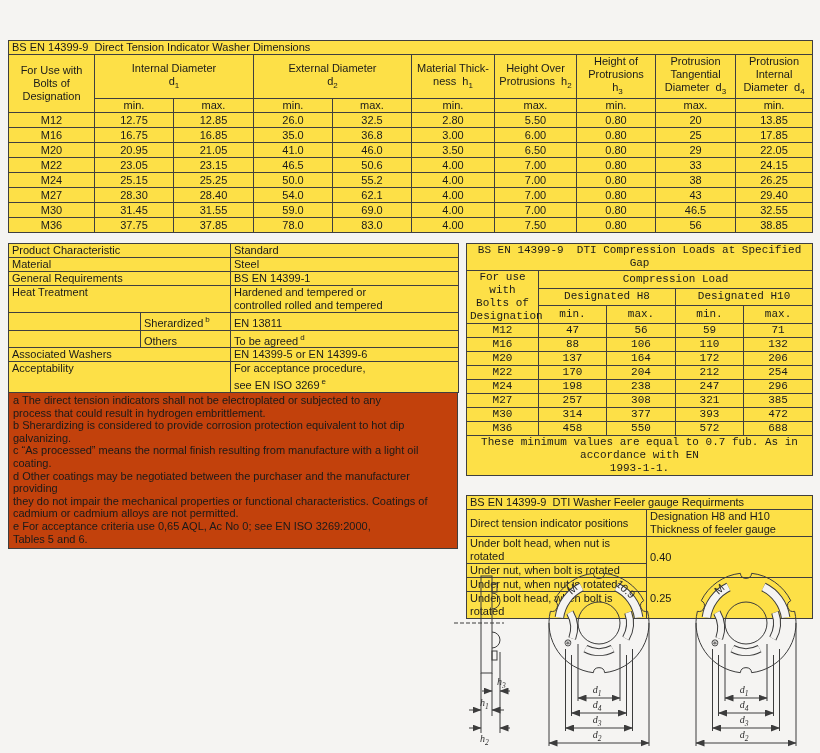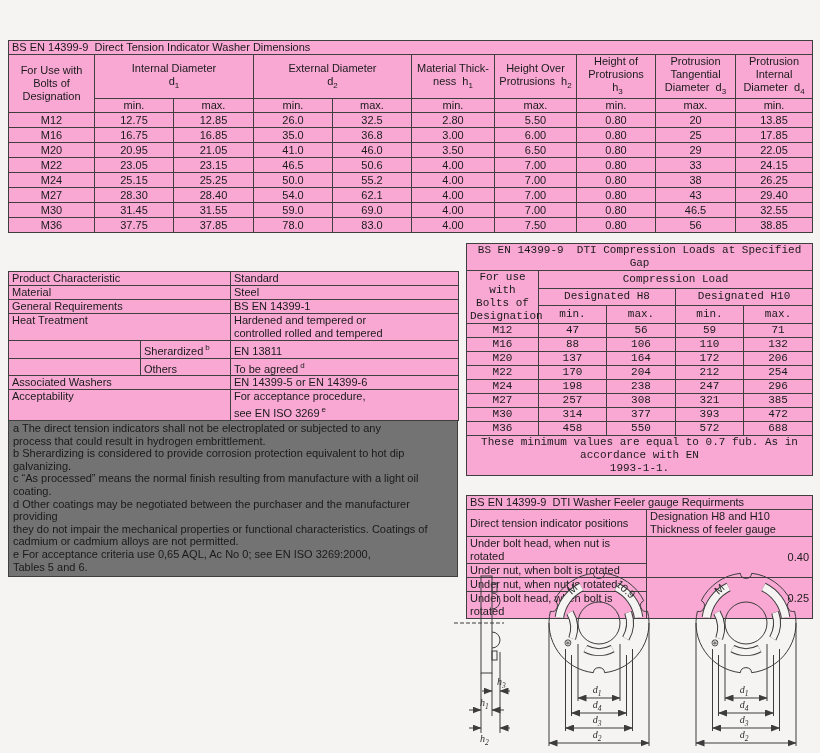--- a/index.html
+++ b/index.html
@@ -1,46 +1,46 @@
 <!DOCTYPE html>
 <html><head>
 <meta charset="utf-8">
 <style>
   html,body{margin:0;padding:0;}
   body{width:820px;height:753px;background:#f5f4f2;font-family:"Liberation Sans",sans-serif;color:#1a1a1a;}
   .sheet{position:relative;width:820px;height:753px;background:#f5f4f2;overflow:hidden;}
-  table{border-collapse:collapse;background:#f9a8d4;table-layout:fixed;font-size:11px;}
+  table{border-collapse:collapse;background:#fde047;table-layout:fixed;font-size:11px;}
   th,td{border:1px solid #3f3f3f;padding:0 3px;line-height:13px;font-weight:normal;color:#1a1a1a;vertical-align:middle;}
   .abs{position:absolute;}
   sup{font-size:8px;vertical-align:super;margin-left:2px;}
   sub{font-size:8px;}
   .pl{white-space:pre-line;}
   .ctr{text-align:center;}
   
   .t-dim{left:8px;top:40px;width:804px;}
   .t-dim td,.t-dim th{text-align:center;}
   .t-dim .title-cell{text-align:left;height:13px;}
   .t-dim thead th.grp{height:42px;}
   .t-dim .sub-row td{height:13px;}
   .t-dim tbody td{height:14px;}
   .sym-block{display:block;}
   .sym-inline{display:inline;margin-left:3px;white-space:nowrap;}
   
-  .left-col{position:absolute;left:8px;top:243px;width:450px;margin-top:28px;}
+  .left-col{position:absolute;left:8px;top:243px;width:450px;}
   .t-prod{width:450px;}
   .t-prod td{vertical-align:top;height:13px;}
-  .footnotes{border:1px solid #3f3f3f;background:#737373;margin-top:-1px;padding:1px 12px 3px 4px;font-size:11px;line-height:12.6px;white-space:pre-line;}
+  .footnotes{border:1px solid #3f3f3f;background:#c2410c;margin-top:-1px;padding:1px 12px 3px 4px;font-size:11px;line-height:12.6px;white-space:pre-line;}
   
   .right-col{position:absolute;left:466px;top:243px;width:346px;}
   .t-load{width:346px;}
   .t-load td,.t-load th{text-align:center;height:13px;font-family:Liberation Mono, monospace;}
   .t-load .note-cell{height:auto;}
   .t-feel{width:346px;margin-top:19px;}
   .t-feel td{height:13px;}
-  .t-feel .val-cell{text-align:right;margin-left:20px;}
+  .t-feel .val-cell{text-align:left;margin-left:20px;}
   
   .drw{position:absolute;}
   svg text{fill:#2e2e2e;}
   .dimlbl{font-family:"Liberation Serif",serif;font-style:italic;font-size:10px;}
 </style>
 </head>
 <body>
 
 <div class="sheet">
 

